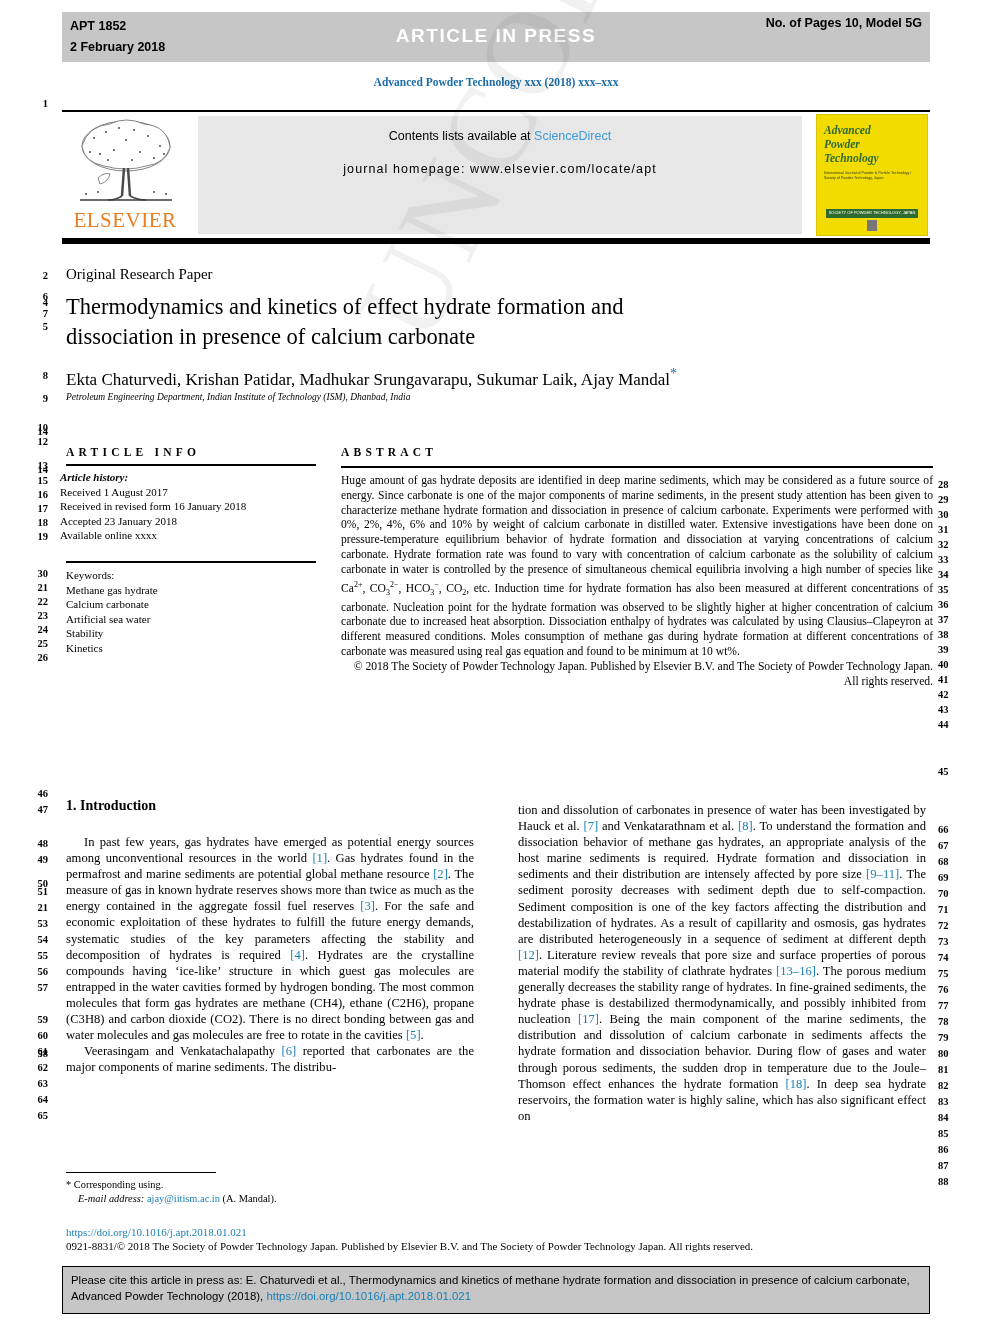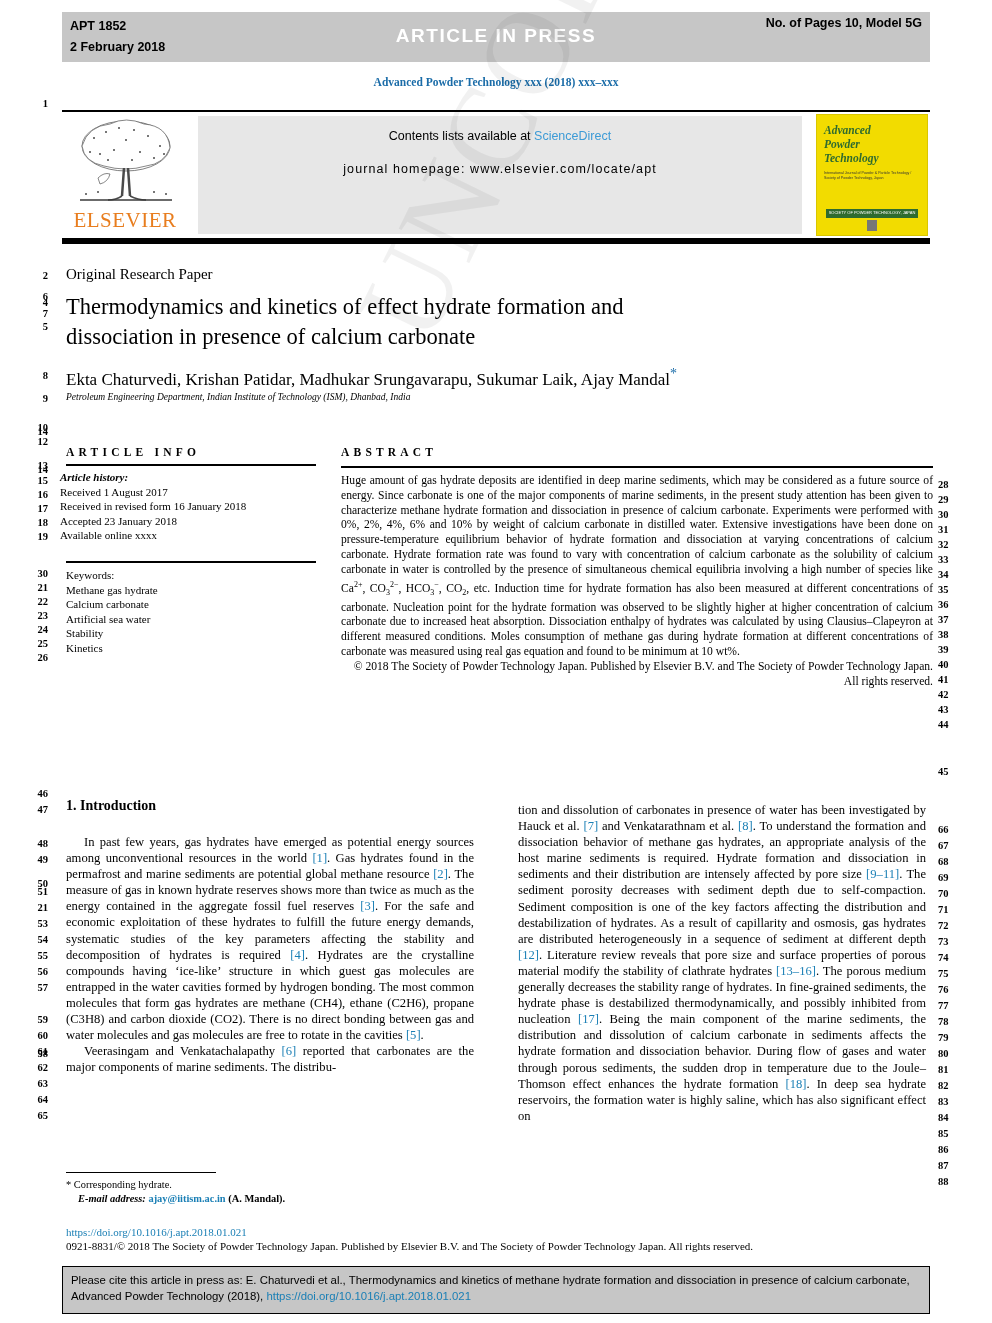--- a/index.html
+++ b/index.html
@@ -573,23 +573,23 @@
   </div>
 
   <div class="col" style="left:518px; top:802px;">
     <p class="noindent">tion and dissolution of carbonates in presence of water has been investigated by Hauck et al. <span class="ref">[7]</span> and Venkatarathnam et al. <span class="ref">[8]</span>. To understand the formation and dissociation behavior of methane gas hydrates, an appropriate analysis of the host marine sediments is required. Hydrate formation and dissociation in sediments and their distribution are intensely affected by pore size <span class="ref">[9–11]</span>. The sediment porosity decreases with sediment depth due to self-compaction. Sediment composition is one of the key factors affecting the distribution and destabilization of hydrates. As a result of capillarity and osmosis, gas hydrates are distributed heterogeneously in a sequence of sediment at different depth <span class="ref">[12]</span>. Literature review reveals that pore size and surface properties of porous material modify the stability of clathrate hydrates <span class="ref">[13–16]</span>. The porous medium generally decreases the stability range of hydrates. In fine-grained sediments, the hydrate phase is destabilized thermodynamically, and possibly inhibited from nucleation <span class="ref">[17]</span>. Being the main component of the marine sediments, the distribution and dissolution of calcium carbonate in sediments affects the hydrate formation and dissociation behavior. During flow of gases and water through porous sediments, the sudden drop in temperature due to the Joule–Thomson effect enhances the hydrate formation <span class="ref">[18]</span>. In deep sea hydrate reservoirs, the formation water is highly saline, which has also significant effect on</p>
   </div>
 
   <div class="footnote-rule"></div>
   <div class="footnote">
     <div>
       <span>*</span>
-      <span>Corresponding hydrate.</span>
+      <span>Corresponding using.</span>
     </div>
-    <div style="padding-left:12px;font-weight:bold;">
+    <div style="padding-left:12px;">
       <span class="it">E-mail address:</span>
       <span class="lnk">ajay@iitism.ac.in</span><span> (A. Mandal).</span>
     </div>
   </div>
 
   <div class="doi-line">https://doi.org/10.1016/j.apt.2018.01.021</div>
   <div class="issn-line">0921-8831/© 2018 The Society of Powder Technology Japan. Published by Elsevier B.V. and The Society of Powder Technology Japan. All rights reserved.</div>
 
   <div class="cite-box">
     <div class="cite-text">

